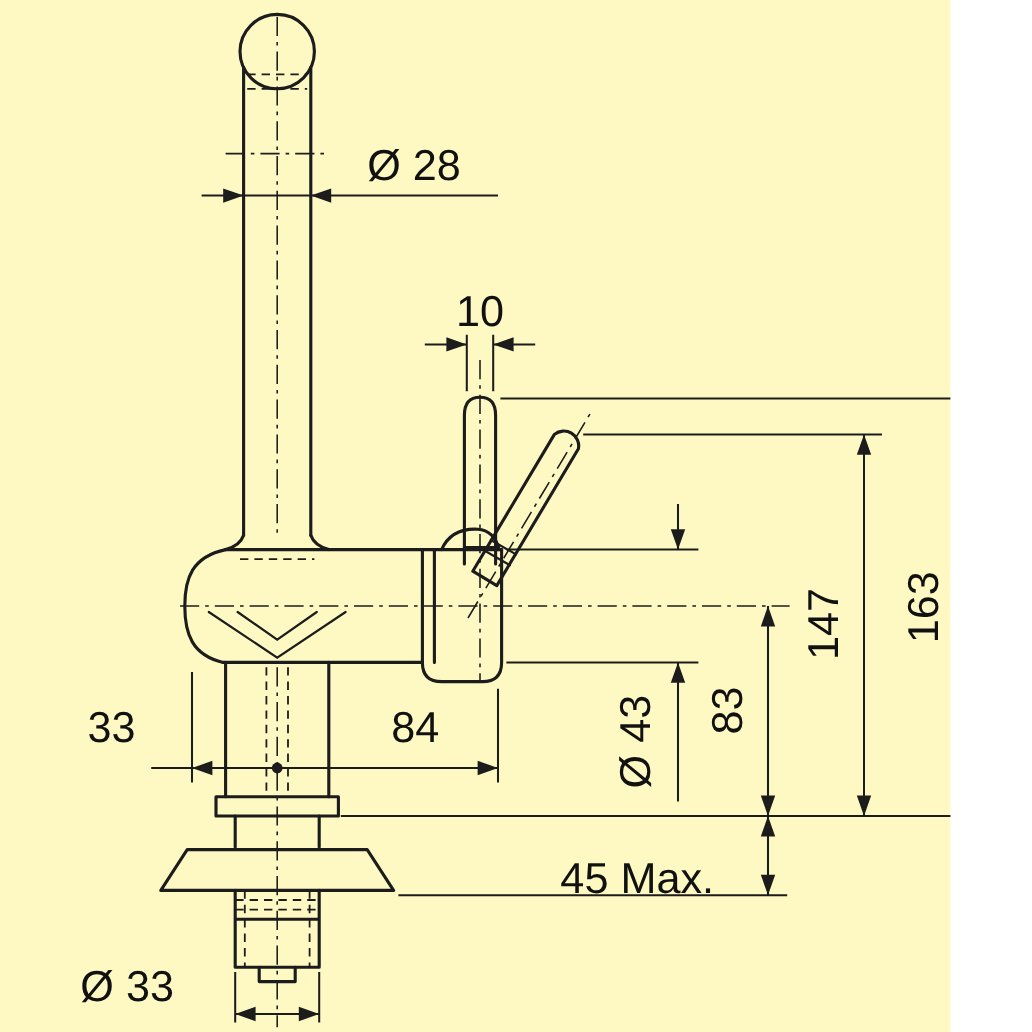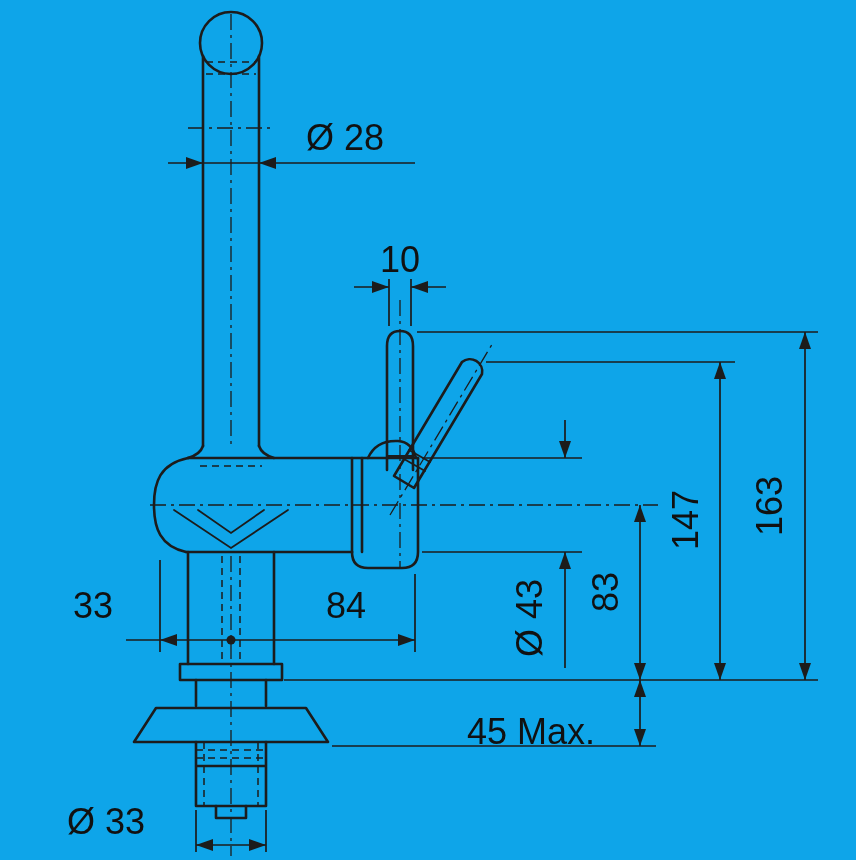--- a/index.html
+++ b/index.html
@@ -1,16 +1,16 @@
 <!DOCTYPE html>
 <html><head>
 <meta charset="utf-8">
 <style>
   html,body{margin:0;padding:0;background:#ffffff;}
-  .stage{position:relative;width:856px;height:860px;background:#0ea5e9;overflow:hidden;}
+  .stage{position:relative;width:792px;height:860px;background:#fef9c3;overflow:hidden;}
   svg{display:block;}
   .outline{fill:none;stroke:#1c1c1c;stroke-width:2.6;stroke-linecap:round;stroke-linejoin:round;}
   .thin{fill:none;stroke:#1c1c1c;stroke-width:1.8;stroke-linecap:round;}
   .dim{fill:none;stroke:#1c1c1c;stroke-width:1.7;}
   .cl{fill:none;stroke:#1c1c1c;stroke-width:1.3;stroke-dasharray:16 5 3 5;}
   .hid{fill:none;stroke:#1c1c1c;stroke-width:1.5;stroke-dasharray:7 5;}
   .arr{fill:#1c1c1c;stroke:none;}
   .dot{fill:#1c1c1c;stroke:none;}
   text.lbl{font-family:"Liberation Sans",sans-serif;font-size:36px;fill:#111111;}
 </style>

